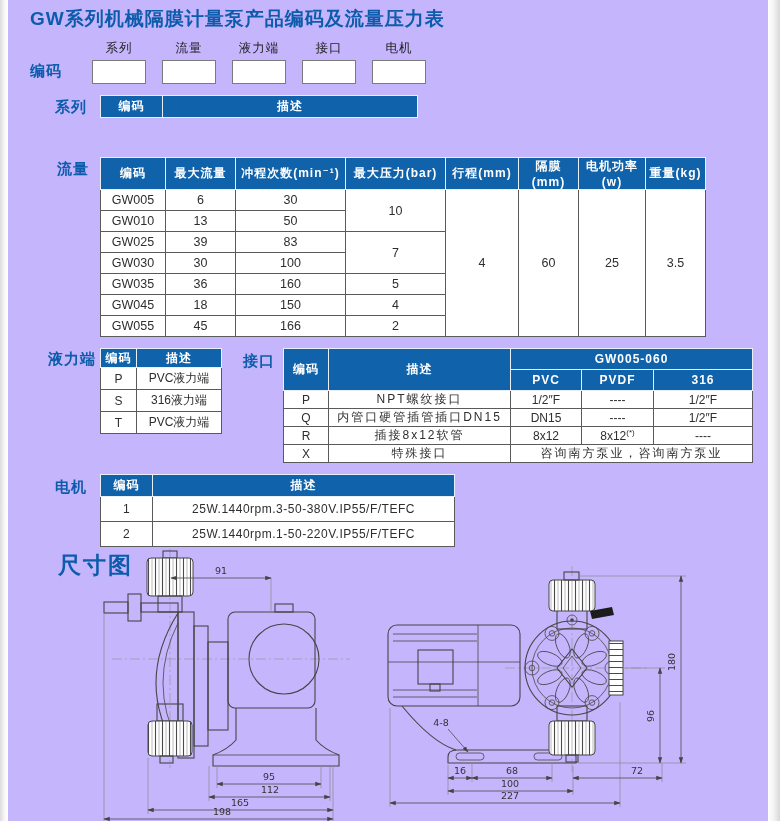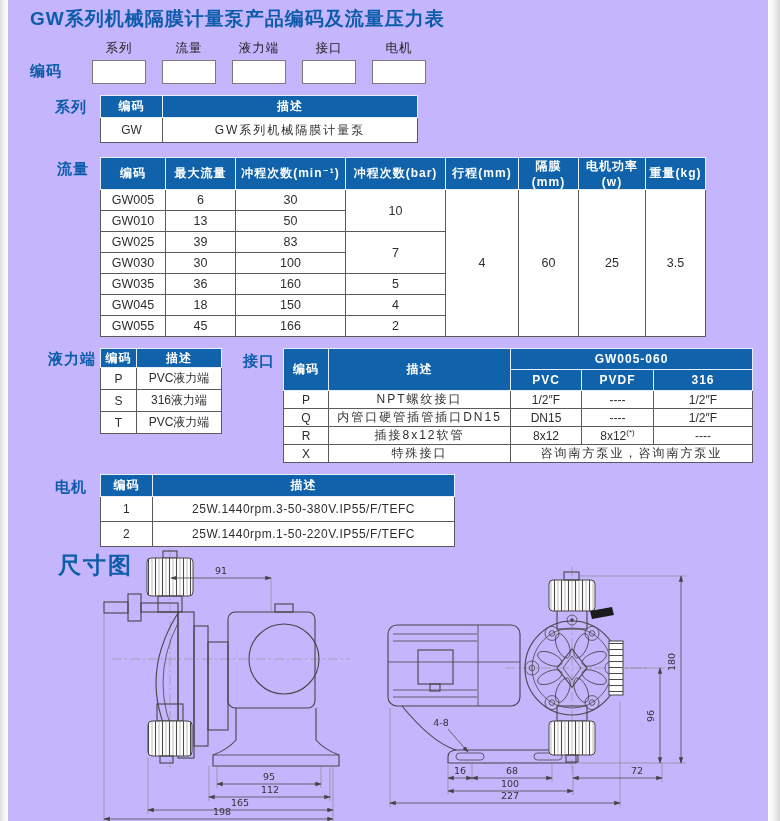--- a/index.html
+++ b/index.html
@@ -96,45 +96,41 @@
   <table class="t-series">
     <colgroup>
         <col style="width:62px">
         <col>
       </colgroup>
     <tbody>
         <tr>
       <th>编码</th>
       <th>描述</th>
     </tr>
-    <tr>
-      <td>GW</td>
-      <td class="sp">GW系列机械隔膜计量泵</td>
-    </tr>
   </tbody>
     </table>
 
   <div class="sec-label" style="left:57px;top:160px;">流量</div>
   <table class="t-flow">
     <colgroup>
       <col style="width:65px">
         <col style="width:70px">
         <col style="width:110px">
         <col style="width:100px">
       <col style="width:73px">
         <col style="width:60px">
         <col style="width:67px">
         <col style="width:60px">
     </colgroup>
     <tbody>
         <tr>
       <th>编码</th>
       <th>最大流量</th>
       <th>冲程次数(min⁻¹)</th>
-      <th>冲程次数(bar)</th>
+      <th>最大压力(bar)</th>
       <th>行程(mm)</th>
       <th>隔膜(mm)</th>
       <th>电机功率(w)</th>
       <th>重量(kg)</th>
     </tr>
     <tr>
       <td>GW005</td>
       <td>6</td>
       <td>30</td>
       <td rowspan="2">10</td>

